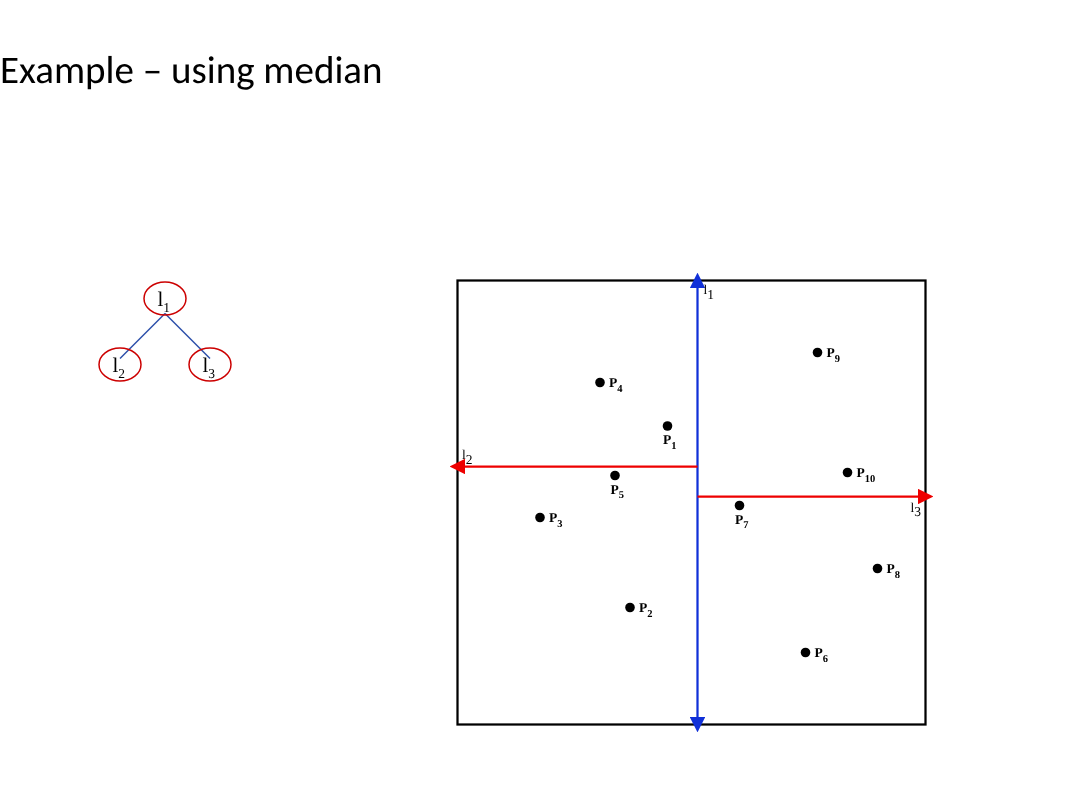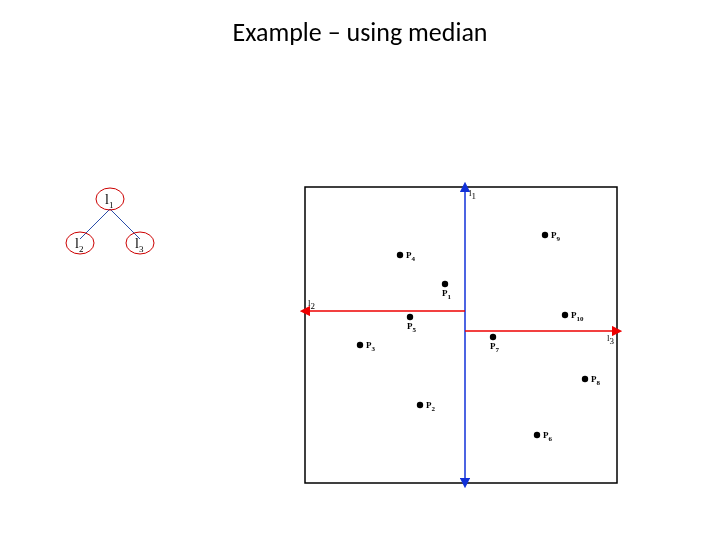--- a/index.html
+++ b/index.html
@@ -4,24 +4,23 @@
 <style>
   body {
     margin: 0;
     width: 720px;
     height: 540px;
     background: #fff;
     font-family: Calibri, Arial, sans-serif;
     position: relative;
   }
   .title {
-    text-align: center;
     font-size: 26px;
     line-height: 1.25;
-    padding-top: 16px;
+    padding-top: 30px;
     color: #000;
   }
   .stage {
     position: absolute;
     left: 0; top: 0; width: 720px; height: 540px; margin-top: 46px;
   }
   svg { position: absolute; }
   .tree svg { left: 55px; top: 135px; }
   .plane svg { left: 295px; top: 135px; }
   .nodeCircle { fill: none; stroke: #c00; stroke-width: 1; }

